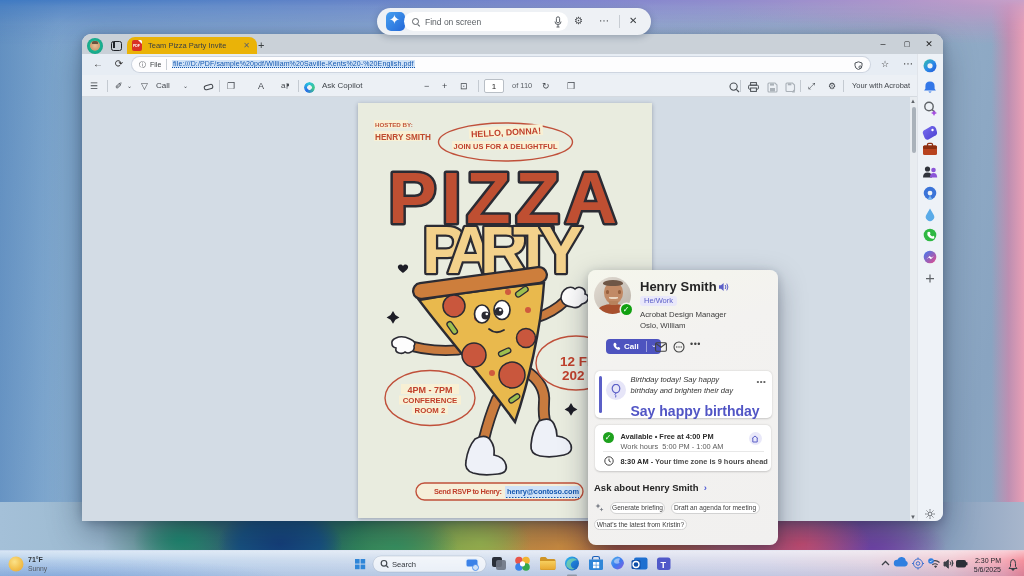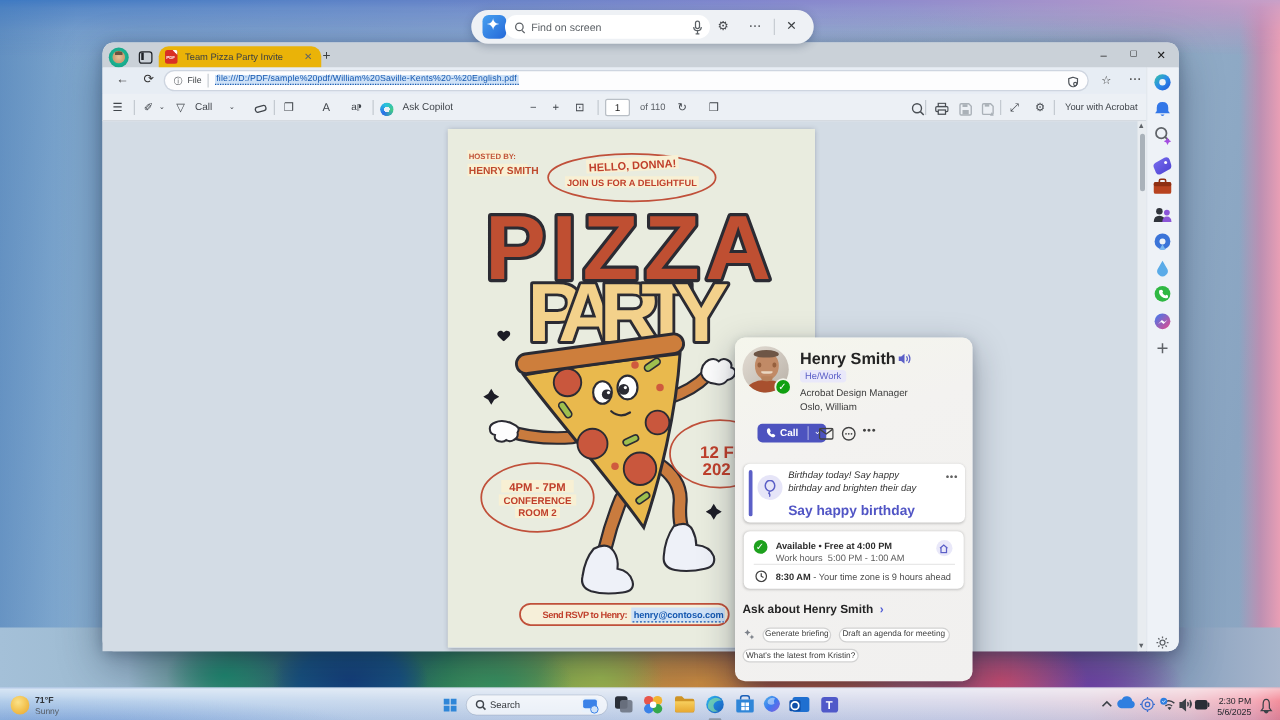--- a/index.html
+++ b/index.html
@@ -412,38 +412,38 @@
   <div class="abs" style="left:6.5px; top:101px; width:177px; height:47px; background:#fff; border-radius:5px; box-shadow:0 0.5px 2px rgba(0,0,0,.18);">
     <div class="abs" style="left:4px; top:5px; width:3px; height:37px; background:#5b5fc7; border-radius:2px;"></div>
     <div class="abs" style="left:11px; top:9px; width:20px; height:20px; border-radius:50%; background:#e6e5f8;">
       <svg class="abs" style="left:5px; top:3.5px;" width="10" height="14" viewBox="0 0 10 14">
           <ellipse cx="5" cy="4.6" rx="3.8" ry="4.3" fill="none" stroke="#5b5fc7" stroke-width="1.2"></ellipse>
           <path d="M5 9 L4 10.5 Q5.5 11.5 4.6 13.4" fill="none" stroke="#5b5fc7" stroke-width="1"></path>
         </svg>
     </div>
     <div class="abs" style="left:36px; top:3px; font-size:7.6px; color:#333; line-height:11px;font-style:italic;">Birthday today! Say happy<br>birthday and brighten their day</div>
     <div class="abs" style="left:162px; top:6px; font-size:8px; color:#616161; letter-spacing:0.5px;">•••</div>
-    <div class="abs" style="left:36px; top:32px; font-size:11px; font-weight:bold; color:#5155c5;">Say happy birthday</div>
+    <div class="abs" style="left:36px; top:32px; font-size:14px; font-weight:bold; color:#5155c5;">Say happy birthday</div>
   </div>
 
   <div class="abs" style="left:6.5px; top:155px; width:176px; height:46px; background:#fff; border-radius:5px; box-shadow:0 0.5px 2px rgba(0,0,0,.18);">
     <div class="abs" style="left:8px; top:7px; width:11px; height:11px; border-radius:50%; background:#1ea11e; color:#fff; font-size:8px; line-height:11px; text-align:center;">✓</div>
     <div class="abs" style="left:26px; top:7px; font-size:7.4px; font-weight:bold; color:#2c2c2c;">Available • Free at 4:00 PM</div>
     <div class="abs" style="left:26px; top:16.5px; font-size:7.4px; color:#5d5d5d;">Work hours&nbsp; 5:00 PM - 1:00 AM</div>
     <div class="abs" style="left:154px; top:6.5px; width:13px; height:13px; border-radius:50%; background:#e9e8f9;">
       <svg class="abs" style="left:2.8px; top:3px;" width="8" height="8" viewBox="0 0 8 8">
           <path d="M1 3.6 L4 1 L7 3.6 M1.8 3.2 V7 H6.2 V3.2" fill="none" stroke="#5b5fc7" stroke-width="1"></path>
         </svg>
     </div>
     <div class="abs" style="left:8px; top:25.5px; width:161px; height:1px; background:#e8e8e8;"></div>
     <svg class="abs" style="left:9px; top:31px;" width="10" height="10" viewBox="0 0 10 10">
         <circle cx="5" cy="5" r="4.2" fill="none" stroke="#424242" stroke-width="1"></circle>
         <path d="M5 2.6 V5 L6.8 6" fill="none" stroke="#424242" stroke-width="1"></path>
       </svg>
-    <div class="abs" style="left:26px; top:32px; font-size:7.4px; color:#4c4c4c;"><b style="color:#2c2c2c;">8:30 AM</b> - Your time zone is 9 hours ahead</div>
+    <div class="abs" style="left:26px; top:32px; font-size:7.4px; color:#4c4c4c;font-weight:bold;"><b style="color:#2c2c2c;">8:30 AM</b> - Your time zone is 9 hours ahead</div>
   </div>
 
   <div class="abs" style="left:6px; top:212px; font-size:9.5px; font-weight:bold; color:#242424;">Ask about Henry Smith&nbsp; <span style="color:#4f5bd5; font-weight:bold;">›</span></div>
   <svg class="abs" style="left:7px; top:233px;" width="9" height="9" viewBox="0 0 9 9">
       <path d="M3 0.5 L3.8 2.2 L5.5 3 L3.8 3.8 L3 5.5 L2.2 3.8 L0.5 3 L2.2 2.2 Z" fill="#7a7f88"></path>
       <path d="M6.5 4.5 L7.1 5.9 L8.5 6.5 L7.1 7.1 L6.5 8.5 L5.9 7.1 L4.5 6.5 L5.9 5.9 Z" fill="#7a7f88"></path>
     </svg>
   <div class="abs" style="left:22px; top:232px; height:11.5px; width:55px; text-align:center; background:#fff; border:1px solid #d2d2d2; border-radius:6px; font-size:6.6px; line-height:10.5px; color:#3d3d3d; white-space:nowrap;">Generate briefing</div>
   <div class="abs" style="left:82.5px; top:232px; height:11.5px; width:89px; text-align:center; background:#fff; border:1px solid #d2d2d2; border-radius:6px; font-size:6.6px; line-height:10.5px; color:#3d3d3d; white-space:nowrap;">Draft an agenda for meeting</div>
   <div class="abs" style="left:6px; top:248.5px; height:11.5px; width:93px; text-align:center; background:#fff; border:1px solid #d2d2d2; border-radius:6px; font-size:6.6px; line-height:10.5px; color:#3d3d3d; white-space:nowrap;">What's the latest from Kristin?</div>

